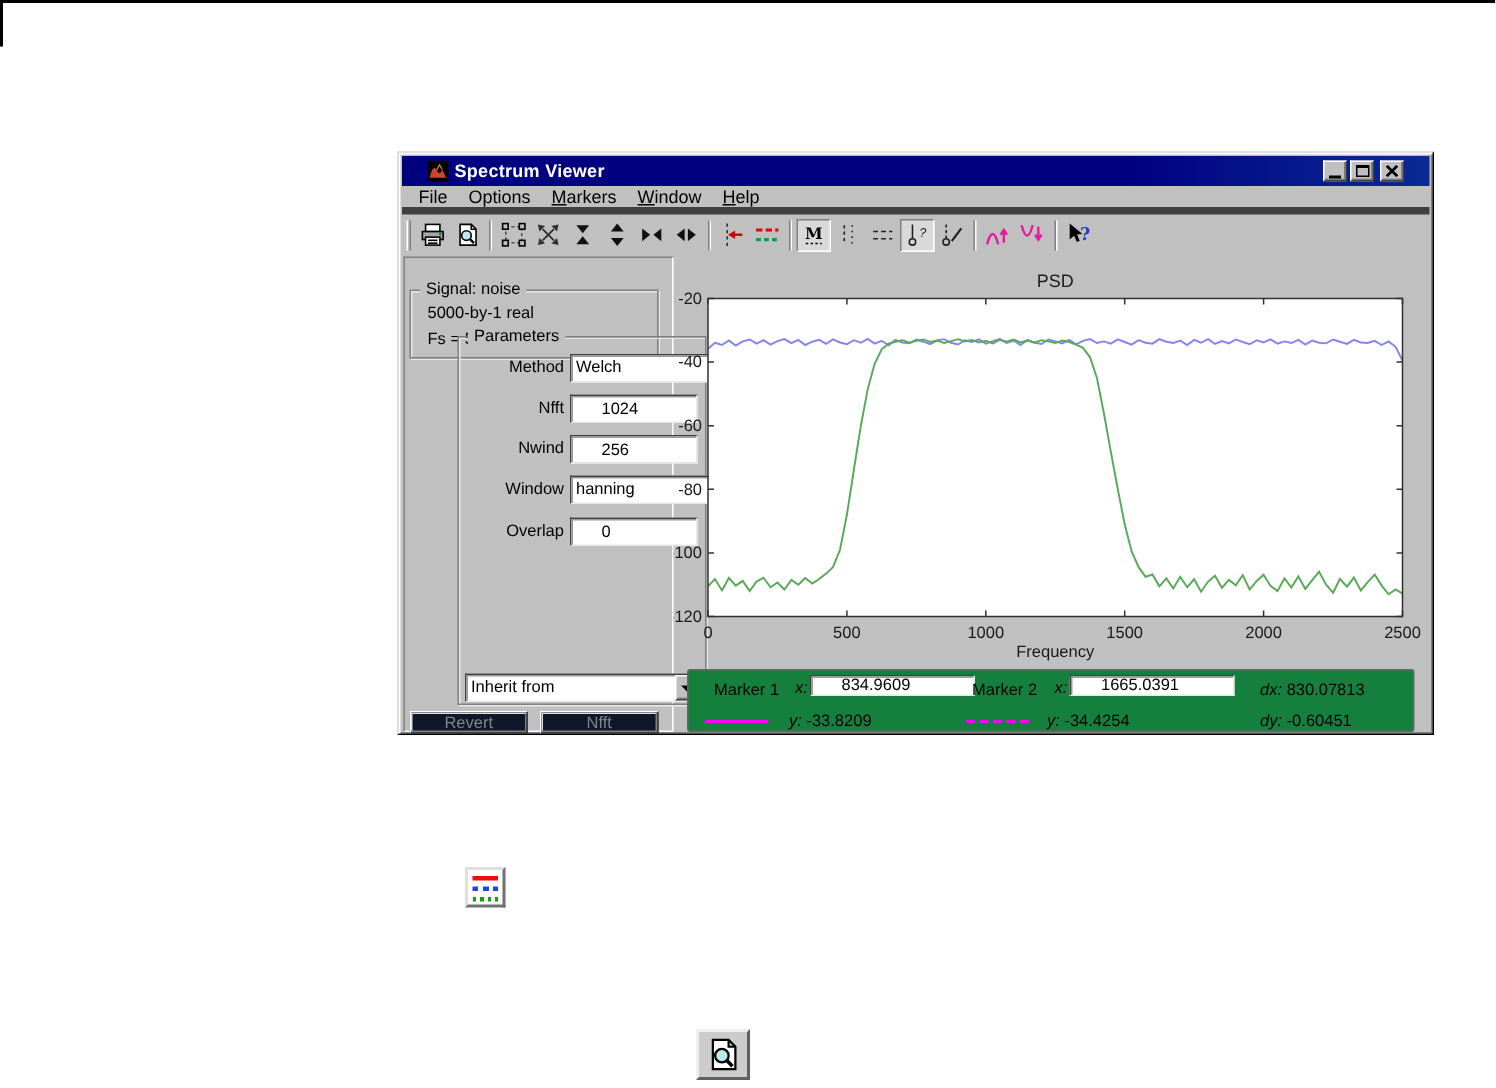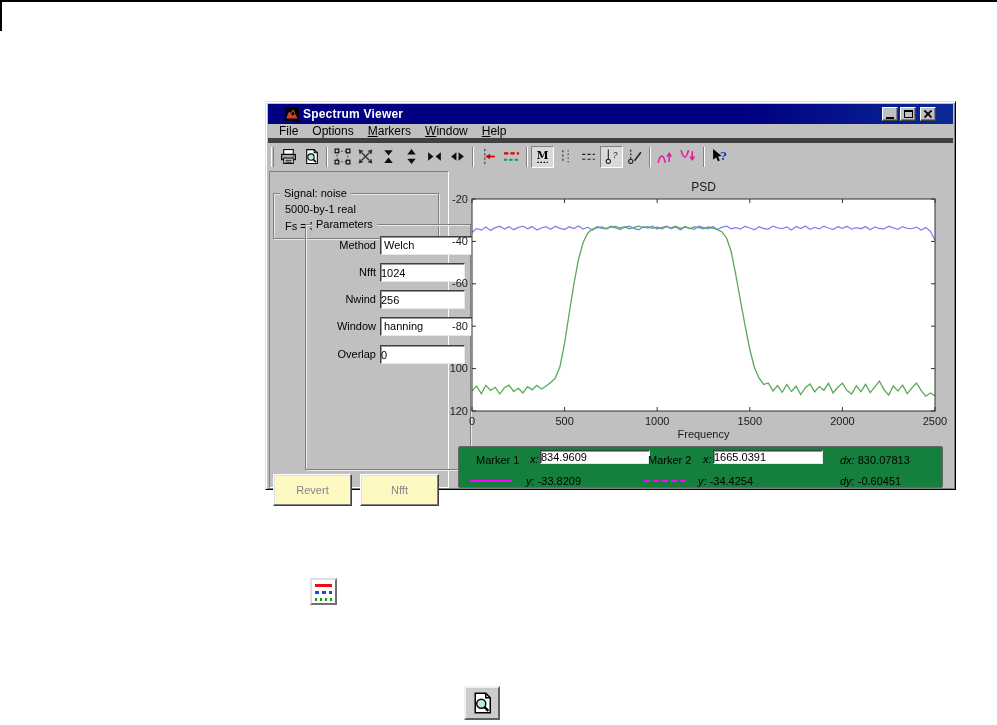--- a/index.html
+++ b/index.html
@@ -44,30 +44,30 @@
   .groupbox { position:absolute; border:1px solid #808080; box-shadow:1px 1px 0 #e8e8e8, inset 1px 1px 0 #e8e8e8; }
   .grouplabel { position:absolute; top:-7px; left:6px; background:#c0c0c0; padding:0 4px; font-size:11px; }
   #signal-group { left:7px; top:71px; width:166px; height:46px;margin-top:20px; }
   #signal-group .sline { position:absolute; left:11px; font-size:11px; }
   #params-group { left:7px; top:122px; width:166px; height:246px;margin-left:32px; }
 
   .prow { position:absolute; left:0; width:100%; height:19px; }
   .plabel { position:absolute; left:0; width:70px; text-align:right; top:3px; font-size:11px; }
   .pfield { position:absolute; left:74px; top:0; width:85px; height:19px; }
   .tinput { width:100%; height:100%; background:#fff; border:1px solid; border-color:#404040 #e8e8e8 #e8e8e8 #404040;
-    box-shadow: inset 1px 1px 0 #9a9a9a; font-family:"Liberation Sans",sans-serif; font-size:11px; padding:1px 0; }
+    box-shadow: inset 1px 1px 0 #9a9a9a; font-family:"Liberation Sans",sans-serif; font-size:11px; padding:1px 20px; }
   .combo { width:100%; height:19px; background:#fff; border:1px solid; border-color:#404040 #e8e8e8 #e8e8e8 #404040;
     box-shadow: inset 1px 1px 0 #9a9a9a; position:relative; }
   .combo .cval { position:absolute; left:3px; top:2px; font-size:11px; white-space:nowrap; }
   .combo .cbtn { position:absolute; right:0; top:0; width:16px; height:100%; background:#c0c0c0;
     border:1px solid; border-color:#fff #404040 #404040 #fff; box-shadow: inset -1px -1px 0 #808080;
     display:flex; align-items:center; justify-content:center; }
   .arrow-dn { width:0; height:0; border-left:4px solid transparent; border-right:4px solid transparent; border-top:4px solid #000; }
 
-  .pushbtn { position:absolute; height:32px; background:#fef9c3; border:1px solid; border-color:#fff #404040 #404040 #fff;
+  .pushbtn { position:absolute; height:15px; background:#0f172a; border:1px solid; border-color:#fff #404040 #404040 #fff;
     box-shadow: inset -1px -1px 0 #808080, inset 1px 1px 0 #dfdfdf; font-size:11px; color:#858585;
     display:flex; align-items:center; justify-content:center; }
 
   
   .plot-area { position:absolute; left:183px; top:69px; width:505px; height:272px; }
   .plot-area svg { display:block; }
   .tick { font-size:11px; fill:#1a1a1a; font-family:"Liberation Sans",sans-serif; }
   .plot-title { font-size:12px; fill:#1a1a1a; font-family:"Liberation Sans",sans-serif; }
 
   
@@ -319,20 +319,26 @@
               <span class="arrow-dn"></span>
             </span>
         </div>
       </div>
 
       <div class="prow" style="top:120px;">
         <span class="plabel">Overlap</span>
         <div class="pfield"><input class="tinput" value="0" style=""></div>
       </div>
 
+      <div class="combo" style="position:absolute; left:4px; top:224px; width:157px;">
+        <span class="cval">Inherit from</span>
+        <span class="cbtn">
+            <span class="arrow-dn"></span>
+          </span>
+      </div>
     </div>
 
     <div class="pushbtn" style="left:7px; top:372px; width:79px;">Revert</div>
     <div class="pushbtn" style="left:94px; top:372px; width:79px;">Nfft</div>
 
     <div class="plot-area">
       <svg width="505" height="272">
           <rect x="23" y="28" width="463" height="212" fill="#ffffff"></rect>
           <line x1="23" y1="240" x2="23" y2="236" stroke="#303030"></line>
           <line x1="23" y1="28" x2="23" y2="32" stroke="#303030"></line>

